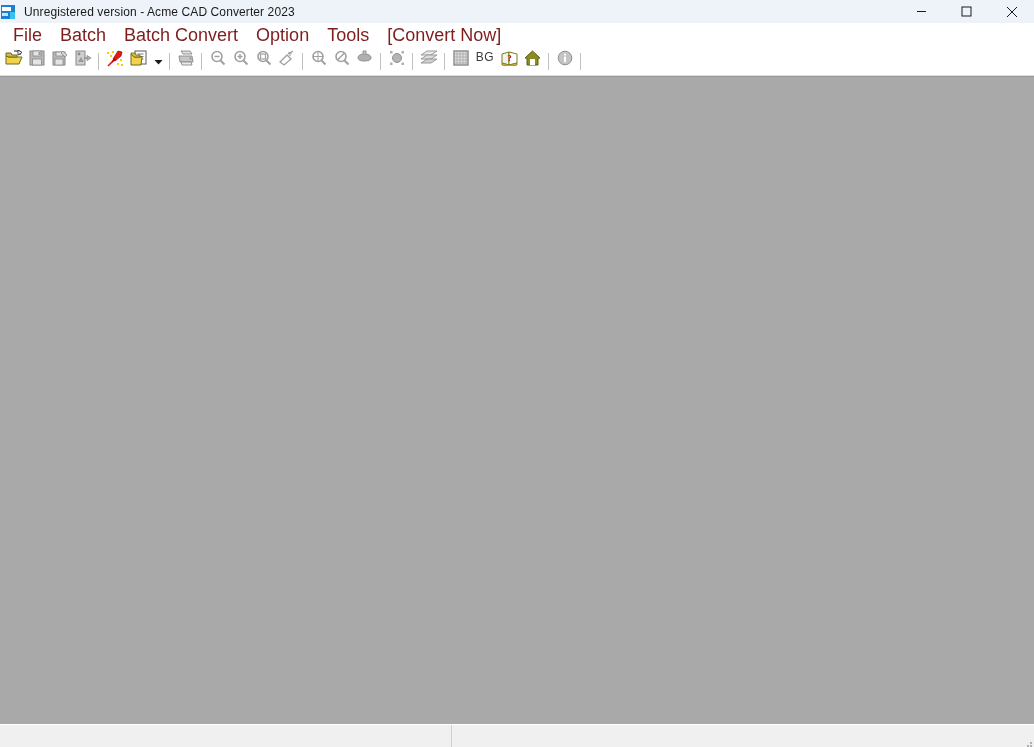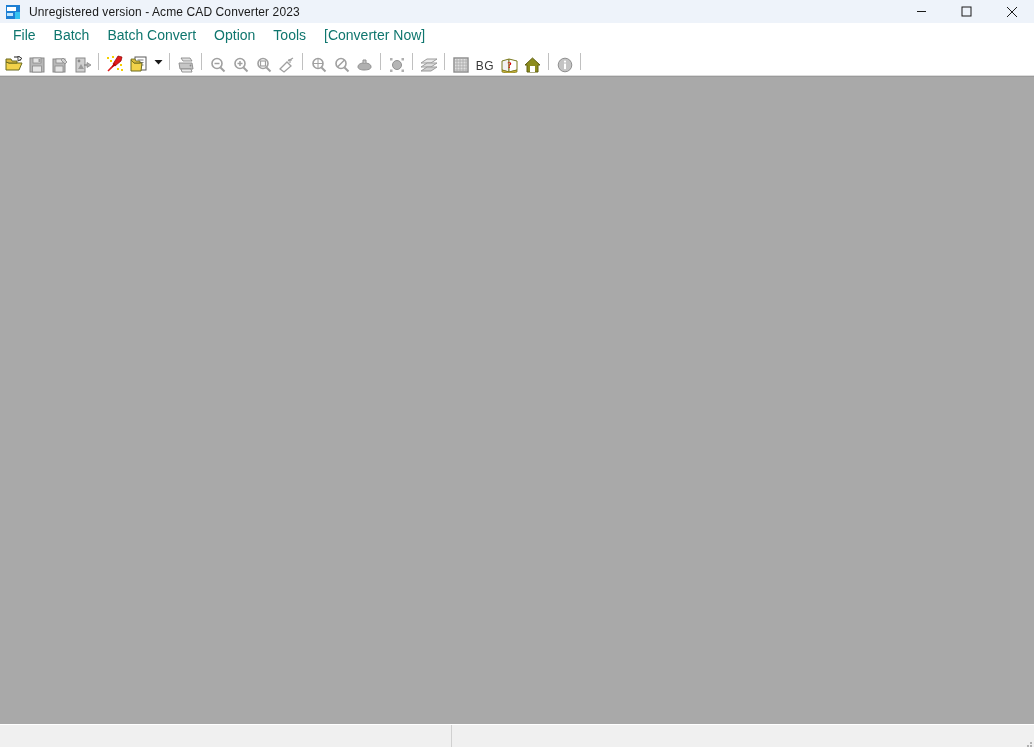--- a/index.html
+++ b/index.html
@@ -31,21 +31,20 @@
     min-height: 23px;
     background: #eef3fa;
     display: flex;
     align-items: center;
     position: relative;
     user-select: none;
   }
   .titlebar-left {
     display: flex;
     align-items: center;
-    padding-left: 5px;
     flex: 1 1 auto;
     min-width: 0;
     text-align: center;
   }
   .app-icon {
     width: 16px;
     height: 16px;
     position: relative;
     flex: none;
     margin-right: 8px;
@@ -99,43 +98,43 @@
   .menubar {
     height: 25px;
     min-height: 25px;
     background: #ffffff;
     display: flex;
     align-items: center;
     padding-left: 4px;
     user-select: none;
   }
   .menu-item {
-    font-size: 14px;
-    color: #0f766e;
+    font-size: 18px;
+    color: #7f1d1d;
     padding: 3px 9px 4px 9px;
     white-space: nowrap;
     line-height: 15px;
   }
 
   
   .toolbar {
     height: 27px;
     min-height: 27px;
     background: #ffffff;
     display: flex;
     align-items: center;
     padding-left: 2px;
     border-bottom: 1px solid #dcdcdc;
     user-select: none;
   }
   .tb-btn {
     width: 23px;
     height: 23px;
     display: flex;
-    align-items: flex-end;
+    align-items: flex-start;
     justify-content: center;
     flex: none;
     position: relative;
   }
   .tb-btn.wide { width: 26px; }
   .tb-sep {
     width: 1px;
     height: 17px;
     background: #c0c0c0;
     margin: 0 4px;
@@ -230,21 +229,21 @@
       </div>
     </div>
   </div>
 
   <div class="menubar">
     <div class="menu-item">File</div>
     <div class="menu-item">Batch</div>
     <div class="menu-item">Batch Convert</div>
     <div class="menu-item">Option</div>
     <div class="menu-item">Tools</div>
-    <div class="menu-item">[Converter Now]</div>
+    <div class="menu-item">[Convert Now]</div>
   </div>
 
   <div class="toolbar">
 
     <div class="tb-btn">
       <svg width="18" height="17" viewBox="0 0 18 17">
         <path d="M1 6 L1 14 L14 14 L17 7 L4 7 Z" fill="#f2d24a" stroke="#6b6b1e" stroke-width="1"></path>
         <path d="M1 6 L1 3 L6 3 L7 5 L12 5 L12 7 L4 7 Z" fill="#d9b93c" stroke="#6b6b1e" stroke-width="1"></path>
         <path d="M9 1 L15 1 L15 5" fill="none" stroke="#1a1a1a" stroke-width="1"></path>
         <path d="M13 0 L17 2.5 L13 5 Z" fill="#ffffff" stroke="#1a1a1a" stroke-width="0.8"></path>

